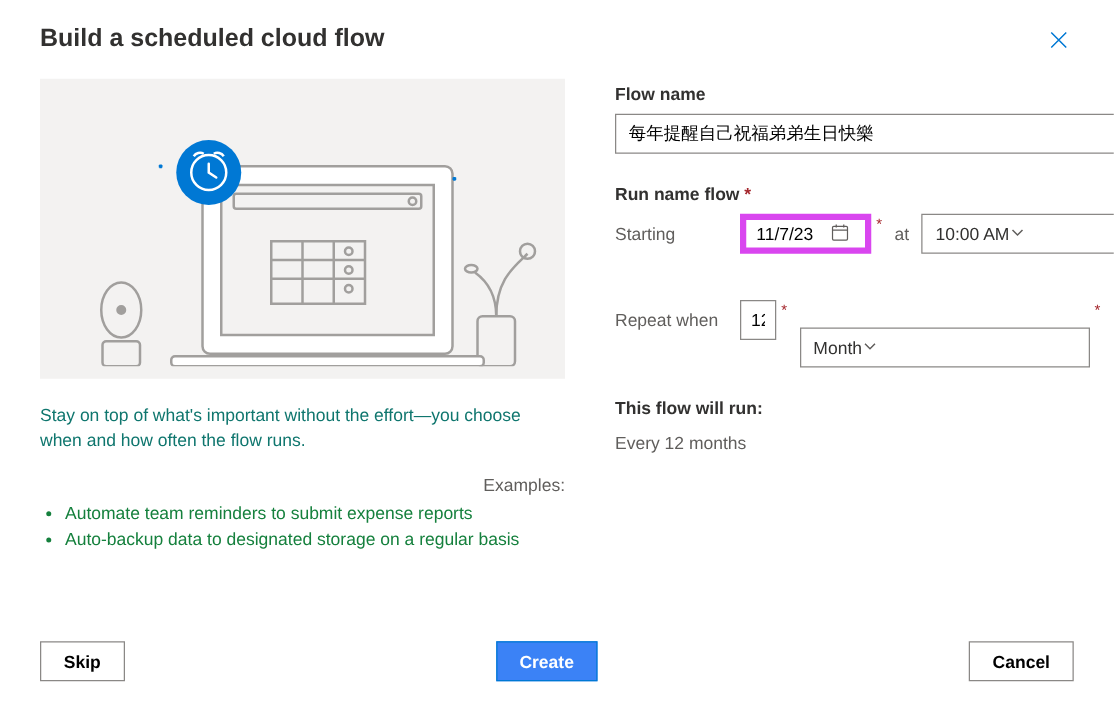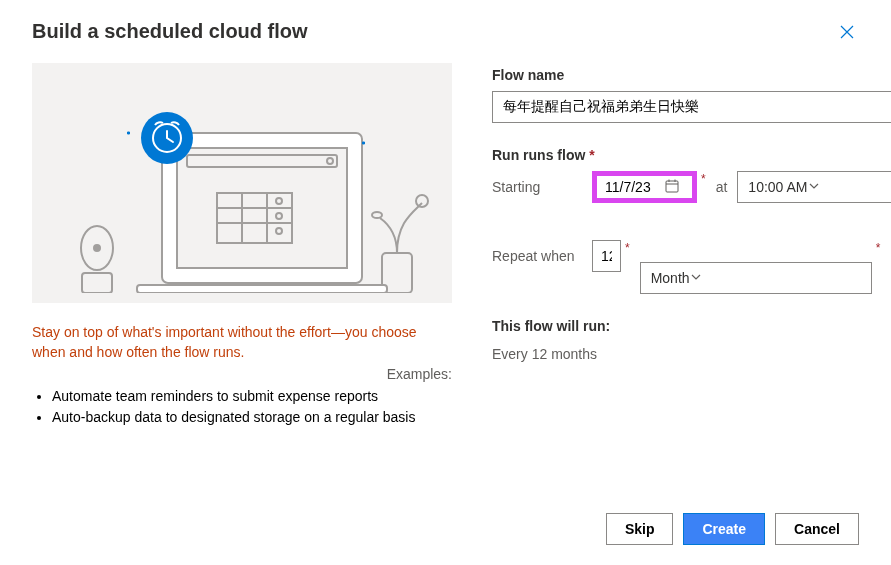--- a/index.html
+++ b/index.html
@@ -52,33 +52,33 @@
       width: 420px;
       height: 240px;
       background: #f3f2f1;
       display: flex;
       align-items: center;
       justify-content: center;
       position: relative;
       margin-bottom: 20px;
     }
     .desc {
-      color: #c2410c;
+      color: #0f766e;
       line-height: 1.4;
-      margin-bottom: 4px;
+      margin-bottom: 18px;
     }
     .examples-label {
       color: #605e5c;
       margin-bottom: 4px;
       text-align: right;
     }
     .examples-list {
       list-style: disc;
       padding-left: 20px;
-      color: #000000;
+      color: #15803d;
       line-height: 1.5;
     }
     .right-panel {
       flex: 1;
       padding-top: 4px;
     }
     .field-group {
       margin-bottom: 24px;
     }
     .field-label {
@@ -165,21 +165,21 @@
     }
     .summary-label {
       font-weight: 600;
       margin-bottom: 12px;
     }
     .summary-text {
       color: #605e5c;
     }
     .footer {
       display: flex;
-      justify-content: flex-end;
+      justify-content: space-between;
       gap: 10px;
       padding-top: 12px;
     }
     .btn {
       padding: 6px 18px;
       font-size: 14px;
       font-family: inherit;
       border: 1px solid #8a8886;
       background: #fff;
       cursor: pointer;
@@ -263,21 +263,21 @@
     </div>
 
     <div class="right-panel">
       <div class="field-group">
         <label class="field-label">Flow name</label>
         <input type="text" class="text-input" value="每年提醒自己祝福弟弟生日快樂" style="">
       </div>
 
       <div class="field-group">
         <label class="field-label">
-          <span>Run runs flow</span> <span class="required">*</span>
+          <span>Run name flow</span> <span class="required">*</span>
         </label>
 
         <div class="row">
           <span class="row-label">Starting</span>
           <div class="date-wrap">
             <input type="text" value="11/7/23" style="">
             <span class="cal-icon">
               <svg width="14" height="14" viewBox="0 0 14 14">
                   <rect x="1" y="2" width="12" height="11" rx="1" fill="none" stroke="#605e5c"></rect>
                   <line x1="1" y1="5" x2="13" y2="5" stroke="#605e5c"></line>

